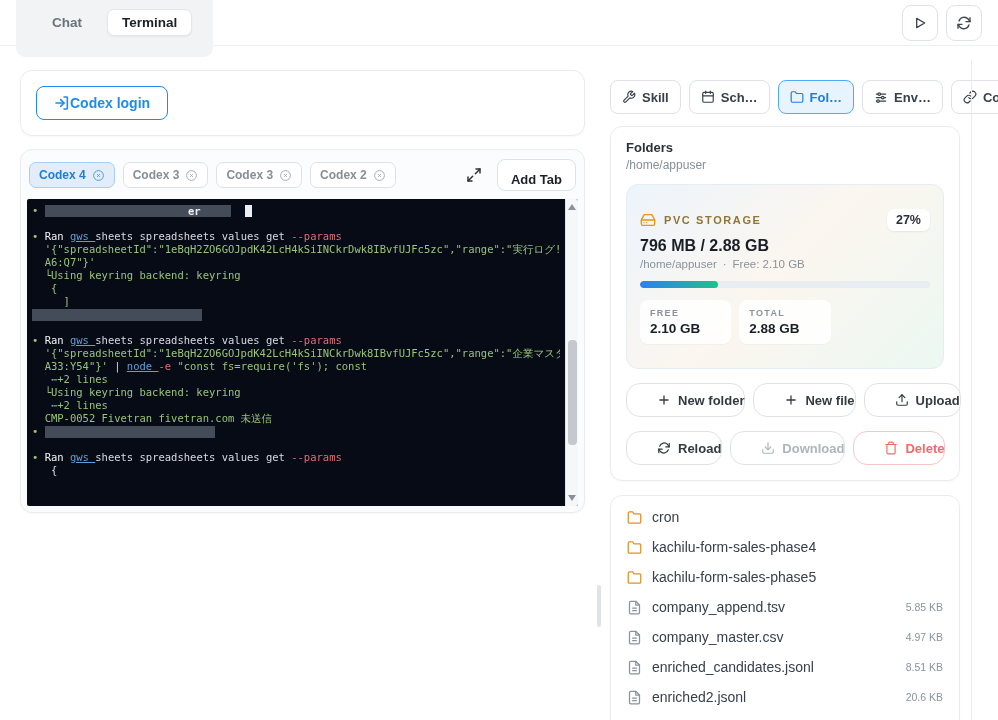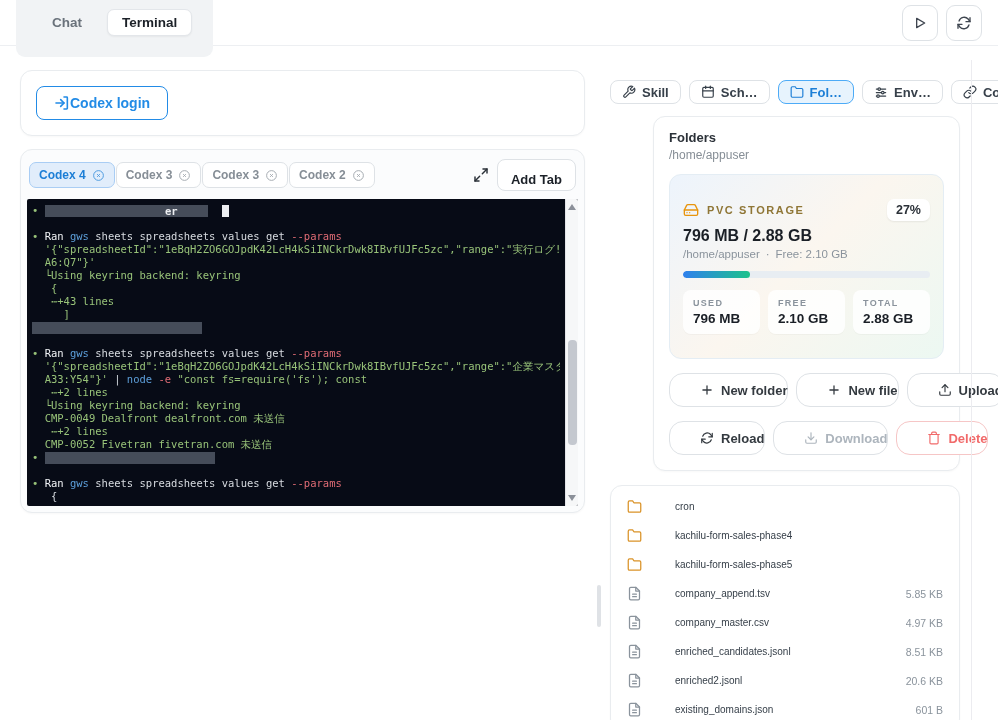--- a/index.html
+++ b/index.html
@@ -20,58 +20,58 @@
   svg { display:block; }
 
   
   .left-col { position:absolute; left:20px; top:70px; width:565px; }
   .card { background:#fff; border:1px solid #e9ecef; border-radius:12px; box-shadow:0 1px 2px rgba(16,24,40,.03); }
   .login-card { padding:15px; }
   .login-btn { display:inline-flex; align-items:center; padding:8px 17px; border:1.5px solid #228be6;
                border-radius:8px; color:#228be6; font-weight:700; font-size:14px; background:#fff; cursor:pointer; }
 
   .term-card { margin-top:13px; padding:7px 6px 6px 6px; background:#fbfcfd; }
-  .tabrow { display:flex; align-items:center; gap:1px; padding:2px 2px 8px 2px; }
+  .tabrow { display:flex; align-items:center; gap:8px; padding:2px 2px 8px 2px; }
   .chip { display:inline-flex; align-items:center; gap:6px; padding:5px 9px; font-size:12px; font-weight:600;
           border-radius:7px; border:1px solid #dee2e6; background:#fff; color:#868e96; cursor:pointer; }
   .chip.active { background:#e1edfb; border-color:#a9cdf4; color:#1c7ed6; }
   .chip .x { display:inline-flex; color:inherit; opacity:.75; }
   .expand-btn { margin-left:auto; width:30px; height:30px; border:none; background:transparent; color:#2b3138;
                 display:inline-flex; align-items:center; justify-content:center; cursor:pointer; }
   .addtab-btn { height:32px; padding:12px 13px; border:1px solid #dee2e6; border-radius:8px; background:#fff;
                 font-weight:700; font-size:13px; color:#1c2128; cursor:pointer; }
 
   
   .terminal { position:relative; background:#070b16; height:307px; overflow:hidden;
               font-family:"DejaVu Sans Mono", monospace; font-size:10.5px; line-height:13px;
               padding:5px 18px 4px 5px; border-radius:2px; }
   .tl { white-space:pre; height:13px; overflow:hidden; color:#d7dbe0; }
   .bu { color:#98c379; }
   .c-w { color:#d7dbe0; }
   .c-b { color:#f2f4f7; font-weight:normal; }
   .c-g { color:#98c379; }
-  .c-cy { color:#5d9fda; }
+  .c-cy { color:#5d9fda;text-decoration:underline; }
   .c-rd { color:#e06c75; }
   .selbar { display:inline-block; background:#454c59; height:12px; vertical-align:middle; color:#eceef1;
             text-align:right; padding-right:30px; font-weight:bold; }
   .cur { display:inline-block; width:7px; height:12px; background:#eceef1; vertical-align:middle; margin-left:14px; }
   .term-scroll { position:absolute; top:0; right:0; bottom:0; width:13px; background:#f6f7f8; border-left:1px solid #e3e4e8; }
   .arrow-up, .arrow-down { position:absolute; left:2px; width:0; height:0; border-left:4.5px solid transparent; border-right:4.5px solid transparent; }
   .arrow-up { top:5px; border-bottom:6px solid #8b9099; }
   .arrow-down { bottom:5px; border-top:6px solid #8b9099; }
   .term-thumb { position:absolute; left:2px; top:46%; width:9px; height:34%; background:#c4c8cf; border-radius:4px; }
 
   
   .right-col { position:absolute; left:610px; top:80px; width:350px; }
   .rtabs { display:flex; gap:8px; align-items:center; }
-  .rtab { display:inline-flex; align-items:center; gap:6px; height:24px; padding:0 11px; border:1px solid #dee2e6;
+  .rtab { display:inline-flex; align-items:center; gap:6px; height:34px; padding:0 11px; border:1px solid #dee2e6;
           border-radius:8px; background:#fff; font-size:13px; font-weight:700; color:#37404a; cursor:pointer; white-space:nowrap; }
   .rtab.active { border:1.5px solid #4dabf7; background:#e7f3fd; color:#1c7ed6; }
 
-  .folders-card { margin-top:12px; padding:13px 15px 15px 15px;margin-left:43px; }
+  .folders-card { margin-top:12px; padding:13px 15px 15px 15px; }
   .folders-title { font-size:13px; font-weight:700; color:#2b3138; }
   .folders-path { font-size:12px; color:#868e96; margin-top:3px; }
 
   .storage-card { margin-top:12px; border:1px solid #e4edf4; border-radius:12px; padding:24px 13px;
                   background:linear-gradient(135deg,#edf4fc 0%,#fbf6ef 48%,#ecf8f2 100%); }
   .storage-head { display:flex; align-items:center; gap:8px; }
   .storage-title { font-size:11px; font-weight:700; letter-spacing:1.6px; color:#8f7636; }
   .pct-badge { margin-left:auto; background:#fff; border-radius:7px; padding:4px 9px; font-size:12.5px; font-weight:700;
                color:#2b3138; box-shadow:0 1px 2px rgba(0,0,0,.07); }
   .storage-usage { font-size:16px; font-weight:800; color:#1a1f26; margin-top:6px; }
@@ -85,21 +85,21 @@
 
   .actions { display:flex; gap:8px; margin-top:14px; }
   .act-btn { flex:1; display:inline-flex; align-items:center; justify-content:center; gap:7px; height:34px;
              border:1px solid #dee2e6; border-radius:14px; background:#fff; font-size:13px; font-weight:700;
              color:#343a40; cursor:pointer; white-space:nowrap;padding-left:30px; }
   .act-btn.disabled { color:#adb5bd; }
   .act-btn.danger { color:#f16a6a; border-color:#f6c6c6; }
 
   .files-card { margin-top:14px; padding:6px 0; }
   .frow { display:flex; align-items:center; gap:10px; padding:7px 16px; cursor:pointer; }
-  .frow .fname { font-size:10px; color:#37404a;margin-left:23px; }
+  .frow .fname { font-size:14px; color:#37404a; }
   .frow .fsize { margin-left:auto; font-size:10.5px; color:#8a939c; }
   .ficon-folder { color:#da9227; }
   .ficon-file { color:#8a939c; }
 
   .v-divider { position:absolute; left:971px; top:60px; bottom:0; width:1px; background:#ececf0; }
   .mid-scroll-thumb { position:absolute; left:597px; top:585px; width:4px; height:42px; background:#dfe2e6; border-radius:2px; }
 </style>
 </head>
 <body>
 
@@ -199,37 +199,35 @@
         </button>
         <button class="addtab-btn">Add Tab</button>
       </div>
 
       <div class="terminal">
         <div class="term-scroll">
           <div class="arrow-up"></div>
           <div class="term-thumb"></div>
           <div class="arrow-down"></div>
         </div>
-      <div class="tl"><span class="bu">• </span><span class="selbar" style="width: 163px;">er</span><span class="cur"></span></div>
+      <div class="tl"><span class="bu">• </span><span class="selbar" style="width: 186px;">er</span><span class="cur"></span></div>
           <div class="tl">&nbsp;</div>
           <div class="tl"><span class="bu">• </span><span class="c-b">Ran </span><span class="c-cy">gws </span><span class="c-w">sheets spreadsheets values get </span><span class="c-rd">--params</span></div>
           <div class="tl"><span class="c-g">  '{"spreadsheetId":"1eBqH2ZO6GOJpdK42LcH4kSiINCkrDwk8IBvfUJFc5zc","range":"実行ログ!</span></div>
           <div class="tl"><span class="c-g">  A6:Q7"}'</span></div>
           <div class="tl"><span class="c-g">  └Using keyring backend: keyring</span></div>
           <div class="tl"><span class="c-g">   {</span></div>
-          <div class="tl"><span class="c-g">   ⋯+43 lines</span></div>
           <div class="tl"><span class="c-g">     ]</span></div>
           <div class="tl"><span class="selbar" style="width: 170px;"></span></div>
           <div class="tl">&nbsp;</div>
           <div class="tl"><span class="bu">• </span><span class="c-b">Ran </span><span class="c-cy">gws </span><span class="c-w">sheets spreadsheets values get </span><span class="c-rd">--params</span></div>
           <div class="tl"><span class="c-g">  '{"spreadsheetId":"1eBqH2ZO6GOJpdK42LcH4kSiINCkrDwk8IBvfUJFc5zc","range":"企業マスター!</span></div>
           <div class="tl"><span class="c-g">  A33:Y54"}' </span><span class="c-w">| </span><span class="c-cy">node </span><span class="c-rd">-e </span><span class="c-g">"const fs=require('fs'); const</span></div>
           <div class="tl"><span class="c-g">   ⋯+2 lines</span></div>
           <div class="tl"><span class="c-g">  └Using keyring backend: keyring</span></div>
-          <div class="tl"><span class="c-g">  CMP-0049 Dealfront dealfront.com 未送信</span></div>
           <div class="tl"><span class="c-g">   ⋯+2 lines</span></div>
           <div class="tl"><span class="c-g">  CMP-0052 Fivetran fivetran.com 未送信</span></div>
           <div class="tl"><span class="bu">• </span><span class="selbar" style="width: 170px;"></span></div>
           <div class="tl">&nbsp;</div>
           <div class="tl"><span class="bu">• </span><span class="c-b">Ran </span><span class="c-cy">gws </span><span class="c-w">sheets spreadsheets values get </span><span class="c-rd">--params</span></div>
           <div class="tl"><span class="c-w">   {</span></div>
           <div class="tl">&nbsp;</div>
         </div>
     </div>
   </div>
@@ -309,24 +307,20 @@
         <div class="storage-sub">
           <span>/home/appuser</span>
           <span>·</span>
           <span>Free: 2.10 GB</span>
         </div>
         <div class="progress">
           <div class="progress-fill" style="width: 27%;"></div>
         </div>
         <div class="stats">
           <div class="stat-box">
-            <div class="stat-label">USED</div>
-            <div class="stat-value">796 MB</div>
-          </div>
-          <div class="stat-box">
             <div class="stat-label">FREE</div>
             <div class="stat-value">2.10 GB</div>
           </div>
           <div class="stat-box">
             <div class="stat-label">TOTAL</div>
             <div class="stat-value">2.88 GB</div>
           </div>
         </div>
       </div>
 

